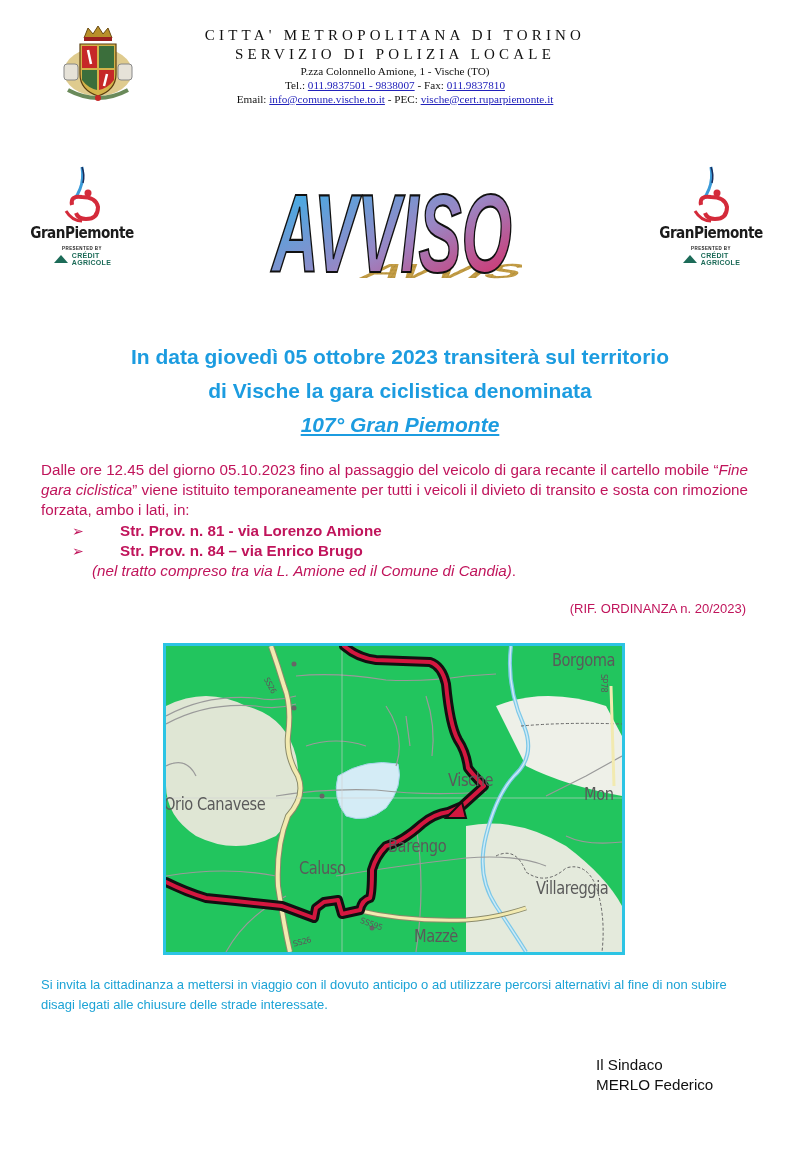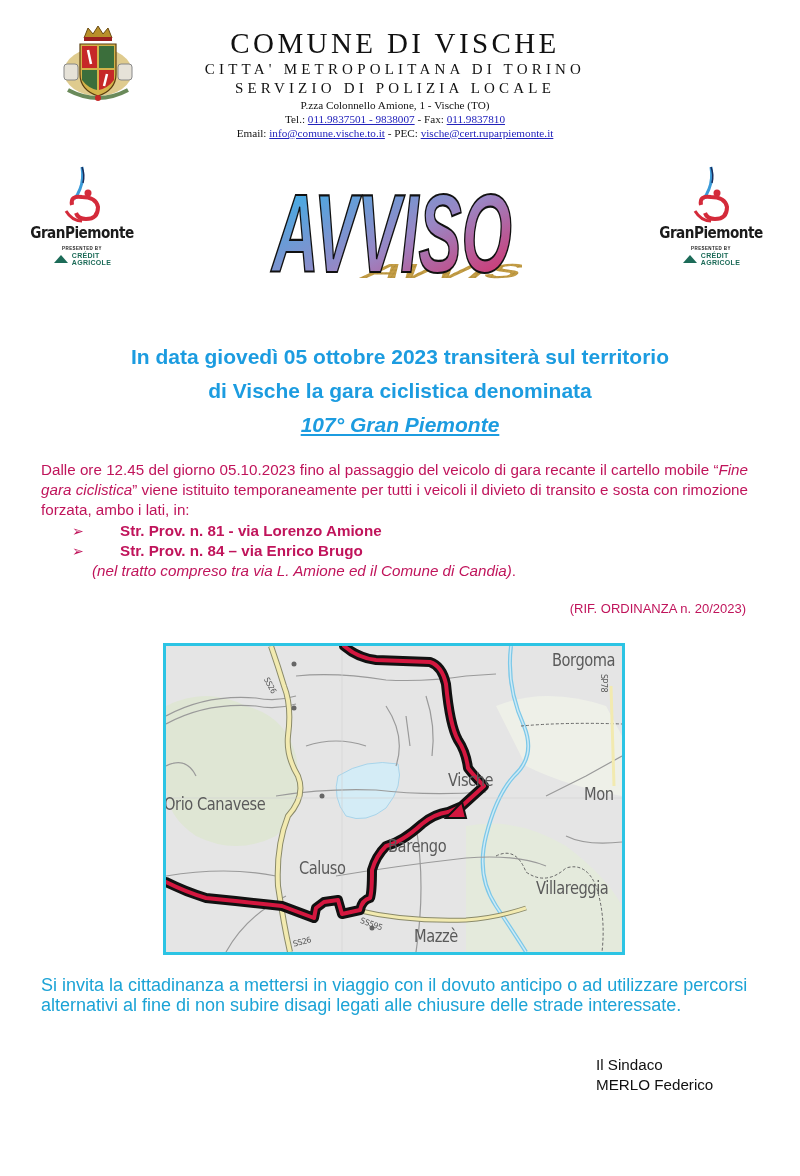--- a/index.html
+++ b/index.html
@@ -35,26 +35,26 @@
   .body-text { position: absolute; left: 41px; top: 460px; width: 707px; color: #c0145b; font-size: 15.2px; line-height: 20px; text-align: justify; text-align-last: left; }
   .body-text .it { font-style: italic; }
   .road-list { position: absolute; left: 72px; top: 521px; width: 680px; color: #c0145b; font-size: 15.2px; line-height: 20px; list-style: none; }
   .road-list li { position: relative; padding-left: 20px; }
   .road-list .arrow { position: absolute; left: 0; top: 0; font-size: 14px; }
   .road-list .road-name { font-weight: bold; display: block; margin-left: 28px; }
   .road-list .road-desc { font-style: italic; display: block; }
   .ordinance { position: absolute; right: 54px; top: 601px; color: #c0145b; font-size: 13px; line-height: 16px; }
 
   
-  .map { position: absolute; left: 163px; top: 643px; width: 462px; height: 312px; border: 3px solid #2cc4e4; background: #e5e5e5; overflow: hidden; }
+  .map { position: absolute; left: 163px; top: 643px; width: 462px; height: 312px; border: 3px solid #2cc4e4; background: #22c55e; overflow: hidden; }
   .map svg { position: absolute; left: 0; top: 0; }
   .map-label { position: absolute; font-family: "DejaVu Sans", sans-serif; color: #5a5a5a; font-size: 17px; letter-spacing: -0.5px; transform: scaleX(0.86); transform-origin: left top; white-space: nowrap; }
 
   
-  .closing { position: absolute; left: 41px; top: 975px; width: 720px; color: #1ca3d6; font-size: 18px; line-height: 20px; }
+  .closing { position: absolute; left: 41px; top: 975px; width: 720px; color: #1ca3d6; font-size: 13px; line-height: 20px; }
   .signature { position: absolute; left: 596px; top: 1055px; width: 150px; text-align: left; font-size: 15.2px; line-height: 20px; color: #111; }
 </style>
 </head>
 <body>
 
 <div class="crest">
   <svg width="72" height="80" viewBox="0 0 72 80">
 
     <path d="M22 14 L26 4 L31 10 L36 2 L41 10 L46 4 L50 14 Z" fill="#b8902a" stroke="#6a4a10" stroke-width="1"></path>
     <rect x="22" y="13" width="28" height="4" fill="#9a2020"></rect>
@@ -69,21 +69,20 @@
     <path d="M20 46 H35 V66 Q26 64 20 56 Z" fill="#3b6e3b"></path>
     <path d="M37 46 H52 V56 Q46 64 37 66 Z" fill="#c62828"></path>
     <path d="M26 26 L29 40 M45 50 L42 62" stroke="#fff" stroke-width="2.5"></path>
 
     <path d="M6 66 Q36 82 66 66" stroke="#6a8a5a" stroke-width="4" fill="none"></path>
     <circle cx="36" cy="74" r="3" fill="#c62828"></circle>
   </svg>
 </div>
 
 <div class="letterhead">
-  <div class="lh-title">COMUNE DI VISCHE</div>
   <div class="lh-sub">CITTA' METROPOLITANA DI TORINO</div>
   <div class="lh-sub">SERVIZIO DI POLIZIA LOCALE</div>
   <div class="lh-small">P.zza Colonnello Amione, 1 - Vische (TO)</div>
   <div class="lh-small">
     <span>Tel.: </span><a class="lh-link">011.9837501 - 9838007</a><span> - Fax: </span><a class="lh-link">011.9837810</a>
   </div>
   <div class="lh-small">
     <span>Email: </span><a class="lh-link">info@comune.vische.to.it</a><span> - PEC: </span><a class="lh-link">vische@cert.ruparpiemonte.it</a>
   </div>
 </div>

